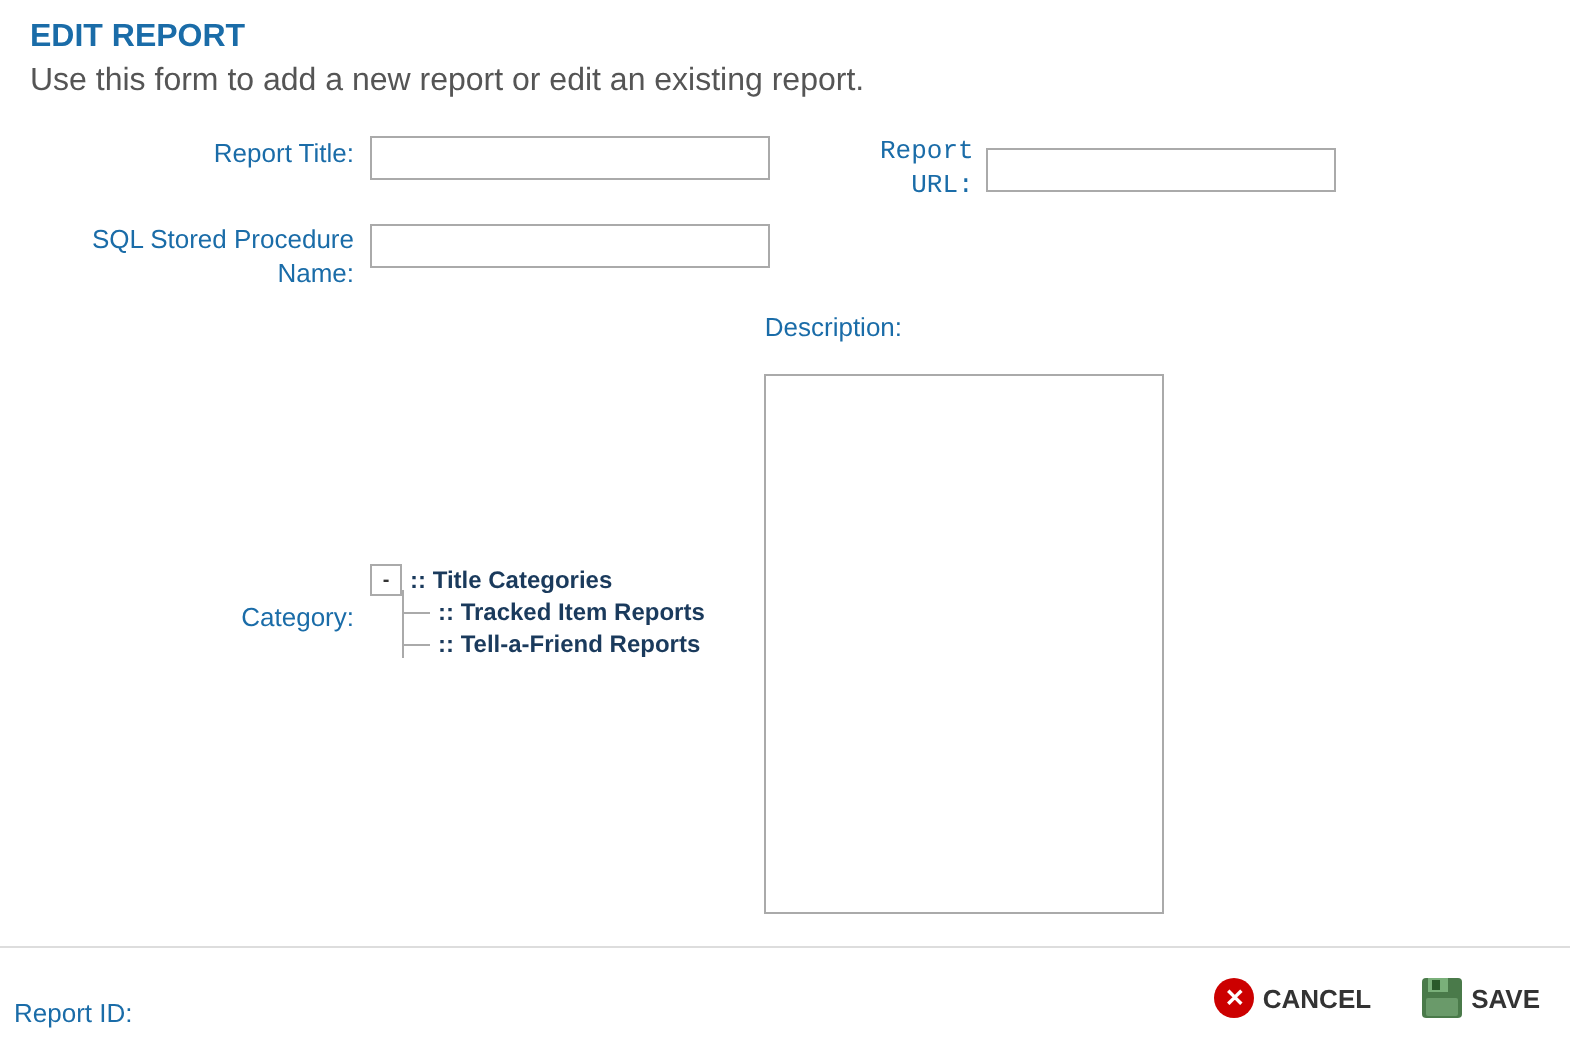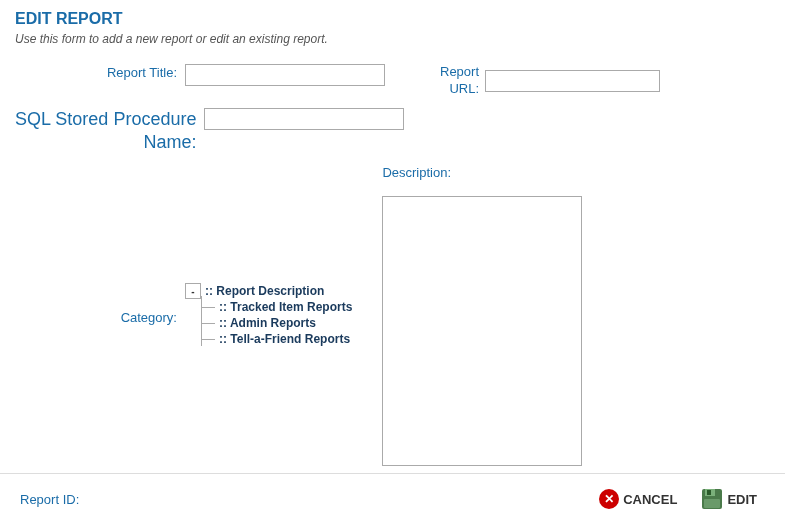--- a/index.html
+++ b/index.html
@@ -27,23 +27,22 @@
 
     .page-title {
       color: #1a6ca8;
       font-size: 16px;
       font-weight: bold;
       margin-bottom: 4px;
     }
 
     .page-subtitle {
       color: #555;
-      font-size: 12px;
+      font-size: 16px;
       margin-bottom: 18px;
-      font-style: italic;
     }
 
     .form-row {
       display: flex;
       align-items: flex-start;
     }
 
     .form-row.top-align {
       align-items: center;
     }
@@ -84,20 +83,21 @@
 
     .input-url {
       width: 175px;
     }
 
     .right-label {
       color: #1a6ca8;
       text-align: right;
       font-size: 13px;
       padding-right: 8px;
+      font-family: Liberation Mono, monospace;
     }
 
     .url-label {
       line-height: 1.3;
       text-align: right;
     }
 
     .category-tree {
       font-size: 12px;
       color: #000;
@@ -186,23 +186,23 @@
       outline: none;
       overflow-y: scroll;
     }
 
     .bottom-bar {
       position: absolute;
       bottom: 0;
       left: 0;
       right: 0;
       display: flex;
-      align-items: center;
+      align-items: flex-end;
       justify-content: space-between;
-      padding: 10px 20px;
+      padding: 10px 7px;
       border-top: 1px solid #ddd;
       background: #fff;
     }
 
     .report-id-row {
       display: flex;
       align-items: center;
     }
 
     .report-id-label {
@@ -271,40 +271,36 @@
     <div class="form-row">
       <span class="label">Report Title:</span>
       <input type="text" class="input-title" style="">
       <div style="margin-left:55px; display:flex; align-items:center;">
         <span class="right-label url-label" style="color:#1a6ca8; text-align:right; padding-right:6px; font-size:13px; line-height:1.3;">Report<br>URL:</span>
         <input type="text" class="input-url" style="">
       </div>
     </div>
 
     <div class="form-row">
-      <span class="label" style="color:#1a6ca8; text-align:right; min-width:170px; padding-right:8px; font-size:18px; line-height:1.3;">SQL Stored Procedure<br>Name:</span>
+      <span class="label" style="color:#1a6ca8; text-align:right; min-width:170px; padding-right:8px; font-size:13px; line-height:1.3;">SQL Stored Procedure<br>Name:</span>
       <input type="text" class="input-sql" style="">
     </div>
 
     <div class="form-row top-align">
       <span class="label-top">Category:</span>
 
       <div class="category-tree">
         <div class="tree-root">
           <span class="tree-icon">-</span>
-          <span>:: Report Description</span>
+          <span>:: Title Categories</span>
         </div>
         <div class="tree-children">
           <div class="tree-item">
             <span class="tree-connector"></span>
             <span>:: Tracked Item Reports</span>
-          </div>
-          <div class="tree-item">
-            <span class="tree-connector"></span>
-            <span>:: Admin Reports</span>
           </div>
           <div class="tree-item">
             <span class="tree-connector"></span>
             <span>:: Tell-a-Friend Reports</span>
           </div>
         </div>
       </div>
 
       <div style="margin-left:30px; display:flex; flex-direction:column;">
         <span class="desc-label">Description:</span>
@@ -325,18 +321,18 @@
       </button>
       <button class="btn btn-save">
         <span class="save-icon">
           <svg width="22" height="22" viewBox="0 0 22 22">
             <rect x="1" y="1" width="20" height="20" rx="2" fill="#4a7a4a"></rect>
             <rect x="4" y="1" width="10" height="7" fill="#7ab07a"></rect>
             <rect x="6" y="2" width="4" height="5" fill="#2a5a2a"></rect>
             <rect x="3" y="11" width="16" height="9" rx="1" fill="#6a9a6a"></rect>
           </svg>
         </span>
-        <span>EDIT</span>
+        <span>SAVE</span>
       </button>
     </div>
   </div>
 
 </div>
 
 </body></html>

